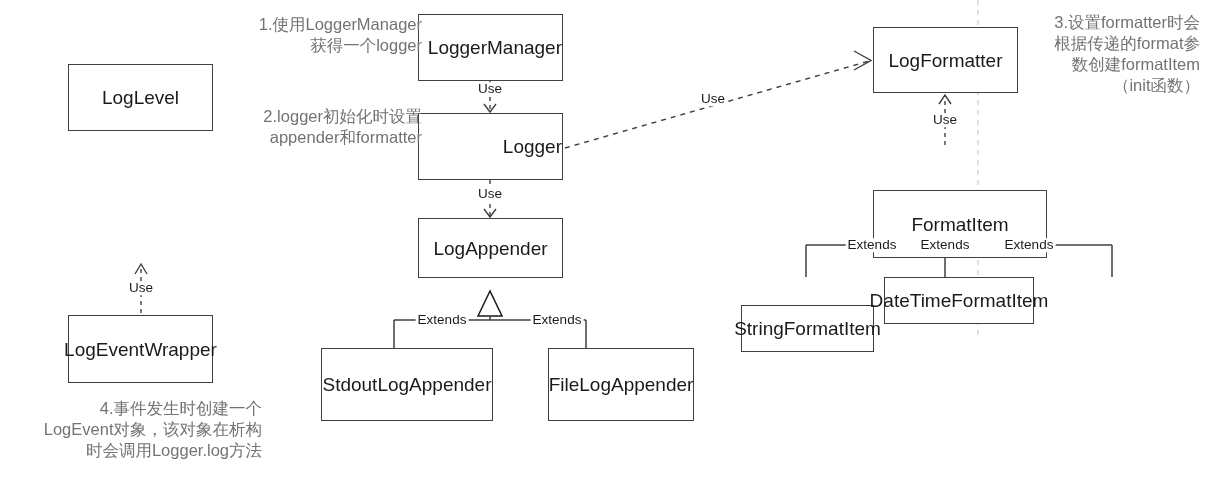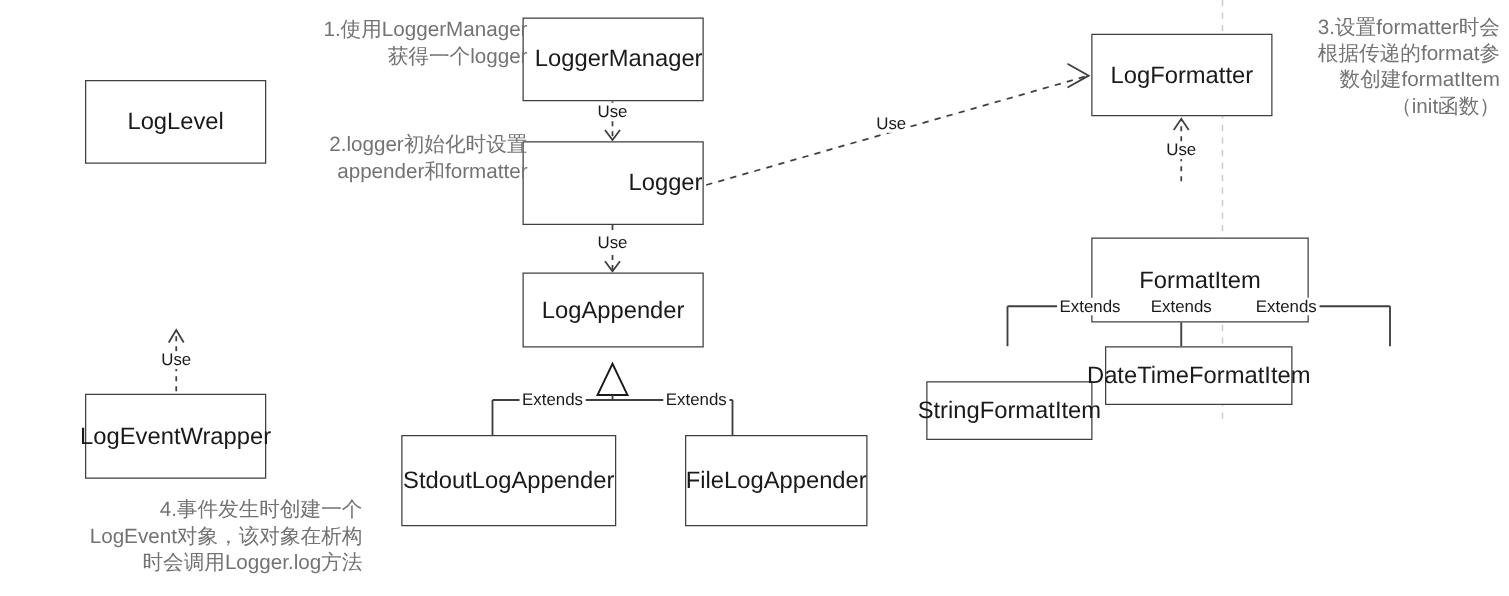--- a/index.html
+++ b/index.html
@@ -167,17 +167,17 @@
   <div class="edge-label" style="left:1029px;top:245px;transform:translate(-50%,-50%);">Extends</div>
 
   <div class="note" style="left:228px;top:14px;width:194px;">1.使用LoggerManager
 获得一个logger</div>
   <div class="note" style="left:228px;top:106px;width:194px;">2.logger初始化时设置
 appender和formatter</div>
   <div class="note" style="left:1000px;top:12px;width:200px;">3.设置formatter时会
 根据传递的format参
 数创建formatItem
 （init函数）</div>
-  <div class="note" style="left:0px;top:398px;width:262px;padding-left:28px;">4.事件发生时创建一个
+  <div class="note" style="left:0px;top:398px;width:262px;">4.事件发生时创建一个
 LogEvent对象，该对象在析构
 时会调用Logger.log方法</div>
 
 </div>
 
 </body></html>

